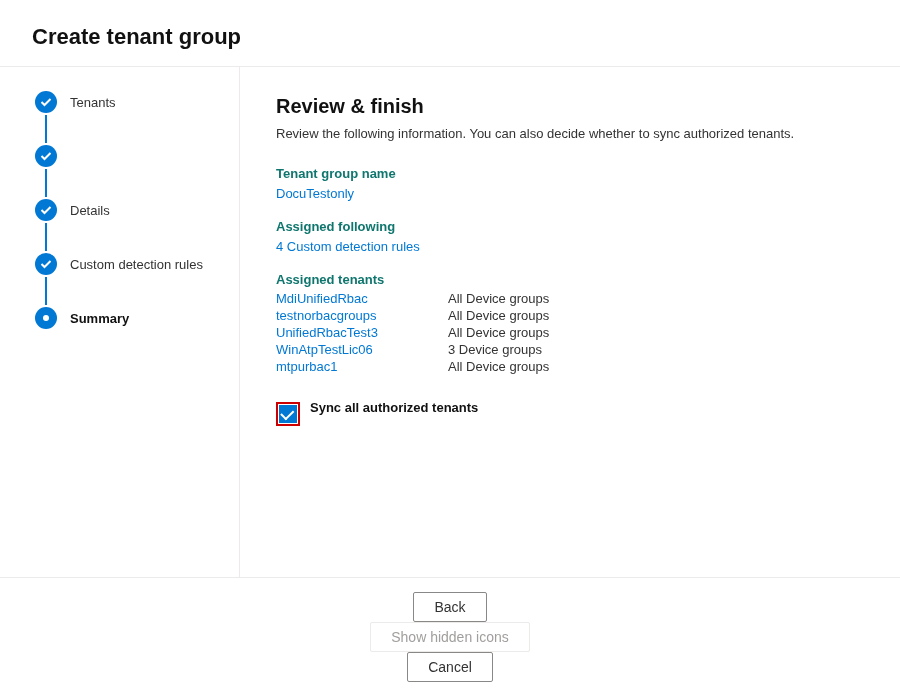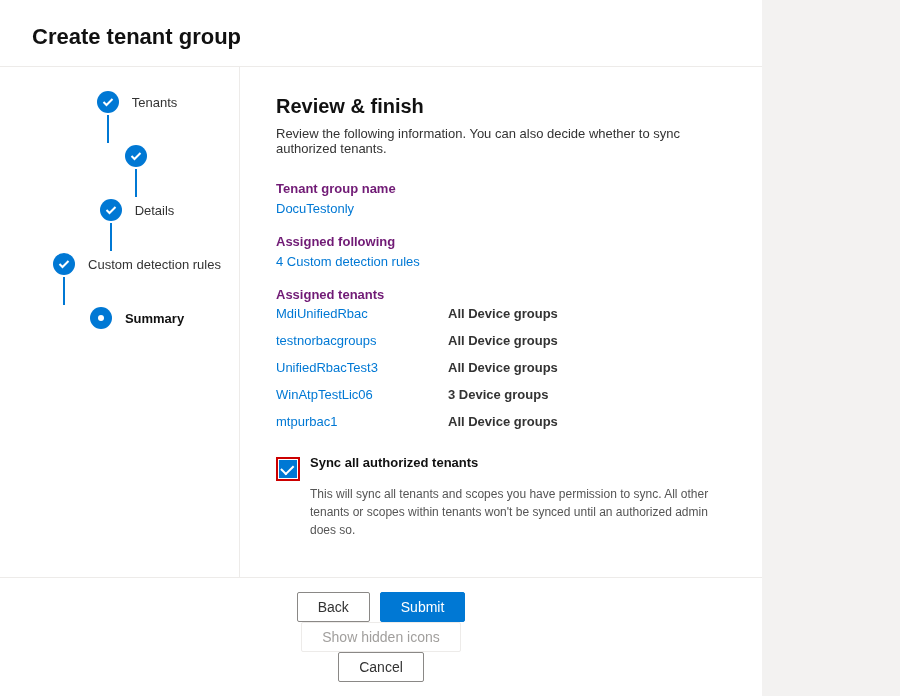--- a/index.html
+++ b/index.html
@@ -5,21 +5,21 @@
     * { box-sizing: border-box; margin: 0; padding: 0; }
     body {
       font-family: "Segoe UI", Arial, sans-serif;
       font-size: 14px;
       background: #f3f2f1;
       color: #333;
       min-height: 696px;
       min-width: 900px;
     }
     .outer-container {
-      width: 762px;
+      width: 900px;
       min-height: 696px;
       background: #fff;
       display: flex;
       flex-direction: column;
       border-radius: 30px;
     }
     .page-title {
       padding: 24px 32px 16px 32px;
       font-size: 22px;
       font-weight: 600;
@@ -41,21 +41,20 @@
       background: #fff;
       display: flex;
       flex-direction: column;
       gap: 0;
     }
     .step-item {
       display: flex;
       align-items: flex-start;
       margin-bottom: 0;
       position: relative;
-      justify-content: center;
     }
     .step-left {
       display: flex;
       flex-direction: column;
       align-items: center;
       width: 28px;
       flex-shrink: 0;
     }
     .step-circle {
       width: 22px;
@@ -111,50 +110,49 @@
       font-size: 13px;
       color: #333;
       margin-bottom: 25px;
     }
     .field-group {
       margin-bottom: 18px;
     }
     .field-label {
       font-size: 13px;
       font-weight: 600;
-      color: #701a75;
+      color: #0f766e;
       margin-bottom: 4px;
     }
     .field-link {
       font-size: 13px;
       color: #0078d4;
       text-decoration: none;
       cursor: pointer;
     }
     .tenants-list {
       display: flex;
       flex-direction: column;
-      gap: 12px;
+      gap: 2px;
       margin-top: 2px;
     }
     .tenant-row {
       display: flex;
       align-items: center;
       gap: 12px;
       font-size: 13px;
     }
     .tenant-name {
       color: #0078d4;
       text-decoration: none;
       min-width: 160px;
       cursor: pointer;
     }
     .tenant-scope {
       color: #333;
-      font-weight: bold;
     }
     .sync-section {
       display: flex;
       align-items: flex-start;
       gap: 10px;
       margin-top: 8px;
     }
     .checkbox-wrapper {
       margin-top: 2px;
       flex-shrink: 0;
@@ -370,30 +368,28 @@
       </div>
 
       <div class="sync-section">
         <div class="checkbox-wrapper">
           <div class="checkbox-red-border">
             <div class="checkbox-custom checked"></div>
           </div>
         </div>
         <div class="sync-text-group">
           <div class="sync-title">Sync all authorized tenants</div>
-          <div class="sync-desc">This will sync all tenants and scopes you have permission to sync. All other tenants or scopes within tenants won't be synced until an authorized admin does so.</div>
         </div>
       </div>
     </div>
   </div>
 
   <div class="footer">
     <div class="footer-left">
       <button class="btn btn-secondary">Back</button>
-      <button class="btn btn-primary">Submit</button>
     </div>
     <div class="footer-center">
       <button class="btn btn-ghost">Show hidden icons</button>
     </div>
     <div class="footer-right">
       <button class="btn btn-secondary">Cancel</button>
     </div>
   </div>
 </div>
 

